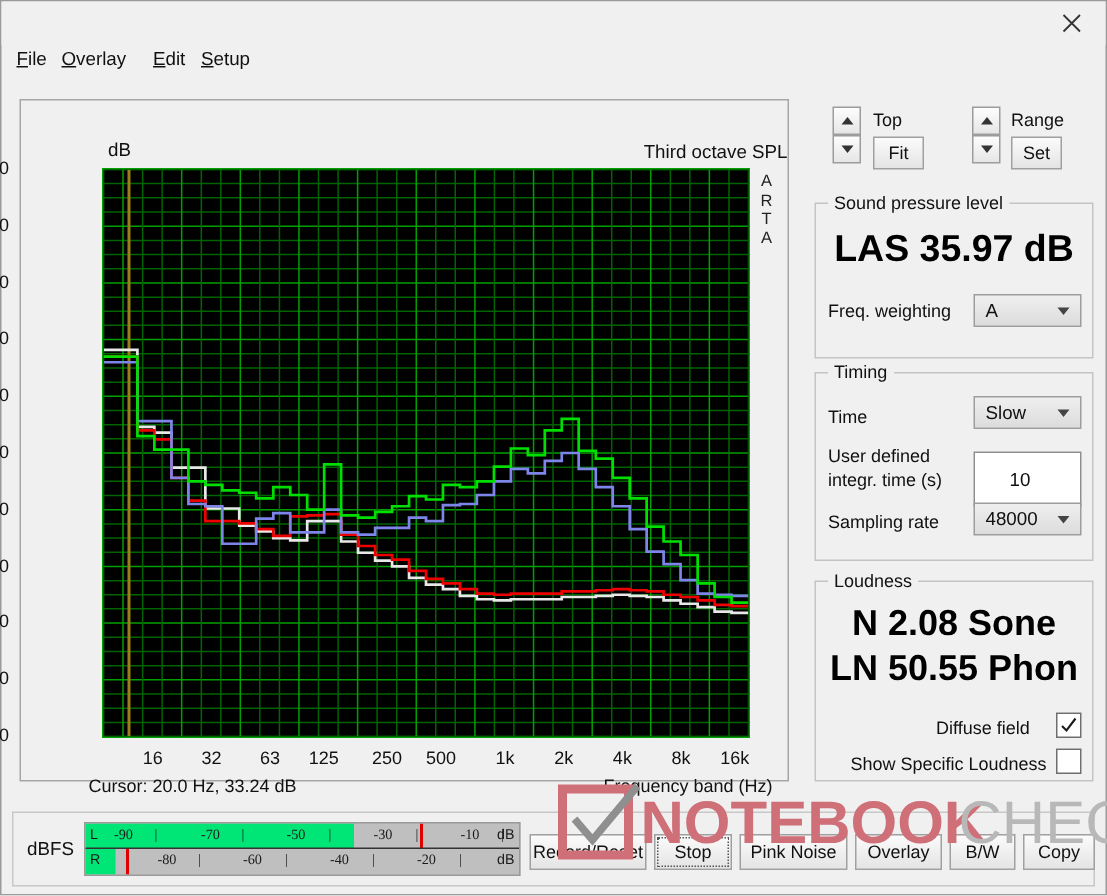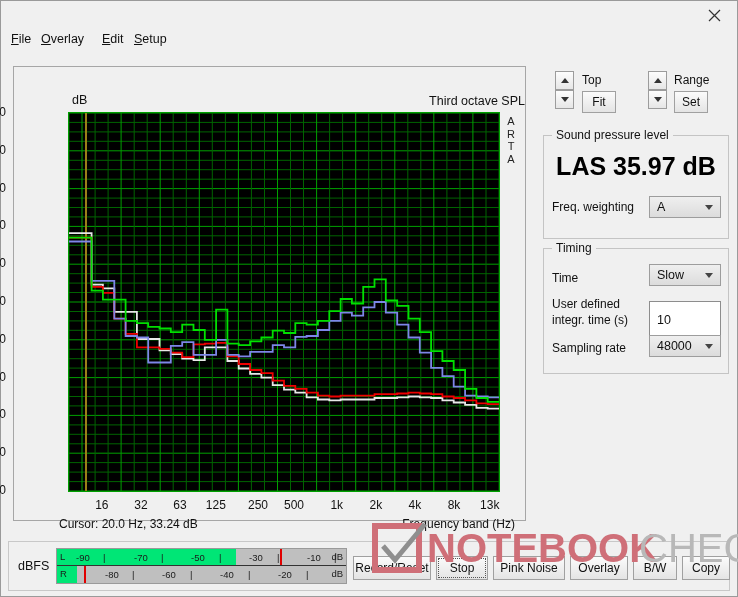--- a/index.html
+++ b/index.html
@@ -50,36 +50,36 @@
   .group{position:absolute;border:1px solid #c4c4c4;box-sizing:border-box;}
   .group-title{position:absolute;top:-8px;left:8px;background:#f0f0f0;padding:0 4px;font-size:12px;color:#111;}
   .bigread{position:absolute;width:100%;text-align:center;font-weight:bold;color:#000;white-space:nowrap;}
 
   .combo{position:absolute;height:22px;background:linear-gradient(#efefef,#dcdcdc);border:1px solid #9d9d9d;
     box-sizing:border-box;display:flex;align-items:center;cursor:pointer;}
   .combo .cv{padding-left:7px;font-size:12.5px;color:#111;flex:1;}
   .combo .cchev{width:22px;display:flex;align-items:center;justify-content:center;}
   .chev{width:0;height:0;border-left:4.5px solid transparent;border-right:4.5px solid transparent;border-top:5px solid #444;}
   .textbox{position:absolute;height:37px;background:#fff;border:1px solid #8d8d8d;box-sizing:border-box;
-    display:flex;align-items:center;padding-left:7px;font-size:12.5px;color:#111;cursor:text;}
+    display:flex;align-items:center;padding-left:23px;font-size:12.5px;color:#111;cursor:text;}
   .cbx{position:absolute;width:17px;height:17px;background:#fff;border:1px solid #6e6e6e;box-sizing:border-box;
     display:flex;align-items:center;justify-content:center;cursor:pointer;}
   .cbx svg{display:block;}
 
   
   .bottom{position:absolute;left:7px;top:540px;width:722px;height:50px;background:#f0f0f0;border:1px solid #c8c8c8;box-sizing:border-box;}
   .dbfs-label{position:absolute;left:9px;top:17px;font-size:12.5px;color:#111;}
   .meterbox{position:absolute;left:47px;top:6px;width:291px;height:36px;background:#bfbfbf;border:1px solid #9a9a9a;box-sizing:border-box;}
   .mrow{position:absolute;left:0;width:289px;height:17px;overflow:hidden;}
   .mrow.l{top:0;}
   .mrow.r{top:17px;}
   .mfill{position:absolute;left:0;top:0;height:17px;background:#00e676;}
   .mpeak{position:absolute;top:0;width:2px;height:17px;background:#e00000;}
   .mtxt{position:absolute;top:2px;font-size:9.5px;color:#1a1a1a;font-family:"Liberation Sans",sans-serif;white-space:nowrap;}
-  .mtick{position:absolute;top:3px;font-size:9.5px;color:#1a1a1a;}
+  .mtick{position:absolute;top:3px;font-size:9.5px;color:#1a1a1a;font-family:Liberation Serif, serif;}
   .mdivider{position:absolute;left:0;top:16px;width:289px;height:1px;background:#333;}
   .bbtn{position:absolute;top:14px;height:24px;}
 
   
   .watermark{position:absolute;left:370px;top:521px;width:368px;height:52px;pointer-events:none;}
 </style>
 </head>
 <body>
 
 <div class="window">
@@ -119,21 +119,21 @@
         <div class="xtick" style="left: 74.5455px;">16</div>
         <div class="xtick" style="left: 113.636px;">32</div>
         <div class="xtick" style="left: 152.727px;">63</div>
         <div class="xtick" style="left: 191.818px;">125</div>
         <div class="xtick" style="left: 234px;">250</div>
         <div class="xtick" style="left: 270px;">500</div>
         <div class="xtick" style="left: 309.091px;">1k</div>
         <div class="xtick" style="left: 348.182px;">2k</div>
         <div class="xtick" style="left: 387.273px;">4k</div>
         <div class="xtick" style="left: 426.364px;">8k</div>
-        <div class="xtick" style="left: 465.455px;">13k</div>
+        <div class="xtick" style="left: 465.455px;">16k</div>
       </div>
     <div class="plot">
       <svg id="plotsvg" width="430" height="378" viewBox="0 0 430 378">
           <line x1="0" y1="378.0" x2="430" y2="378.0" stroke="#00a000" stroke-width="1"></line>
           <line x1="0" y1="368.6" x2="430" y2="368.6" stroke="#006400" stroke-width="1"></line>
           <line x1="0" y1="359.1" x2="430" y2="359.1" stroke="#006400" stroke-width="1"></line>
           <line x1="0" y1="349.6" x2="430" y2="349.6" stroke="#006400" stroke-width="1"></line>
           <line x1="0" y1="340.2" x2="430" y2="340.2" stroke="#00a000" stroke-width="1"></line>
           <line x1="0" y1="330.8" x2="430" y2="330.8" stroke="#006400" stroke-width="1"></line>
           <line x1="0" y1="321.3" x2="430" y2="321.3" stroke="#006400" stroke-width="1"></line>
@@ -270,20 +270,33 @@
     <div class="textbox" style="left:105px;top:52px;width:72px;">10</div>
     <div class="smalllabel" style="left:8px;top:92px;">Sampling rate</div>
     <div class="combo" style="left:105px;top:86px;width:72px;">
       <span class="cv">48000</span>
       <span class="cchev">
           <span class="chev"></span>
         </span>
     </div>
   </div>
 
+  <div class="group" style="left:542px;top:386px;width:186px;height:134px;">
+    <div class="group-title">Loudness</div>
+    <div class="bigread" style="top:14px;font-size:24px;">N 2.08 Sone</div>
+    <div class="bigread" style="top:44px;font-size:24px;">LN 50.55 Phon</div>
+    <div class="smalllabel" style="left:80px;top:90px;">Diffuse field</div>
+    <div class="cbx" style="left:160px;top:87px;">
+      <svg width="13" height="13" viewBox="0 0 13 13">
+          <path d="M2 7 L5 10 L11 2" stroke="#1a1a1a" stroke-width="1.4" fill="none"></path>
+        </svg>
+    </div>
+    <div class="smalllabel" style="left:23px;top:114px;">Show Specific Loudness</div>
+    <div class="cbx" style="left:160px;top:111px;"></div>
+  </div>
 
   <div class="bottom">
     <div class="dbfs-label">dBFS</div>
     <div class="meterbox">
       <div class="mrow l">
         <div class="mfill" id="mfillL" style="width: 62%;"></div>
         <div class="mpeak" id="mpeakL" style="left: 77%;"></div>
         <div class="mtxt" style="left:3px;">L</div>
         <div class="mtxt" style="right:3px;">dB</div>
         <div id="lticks">

